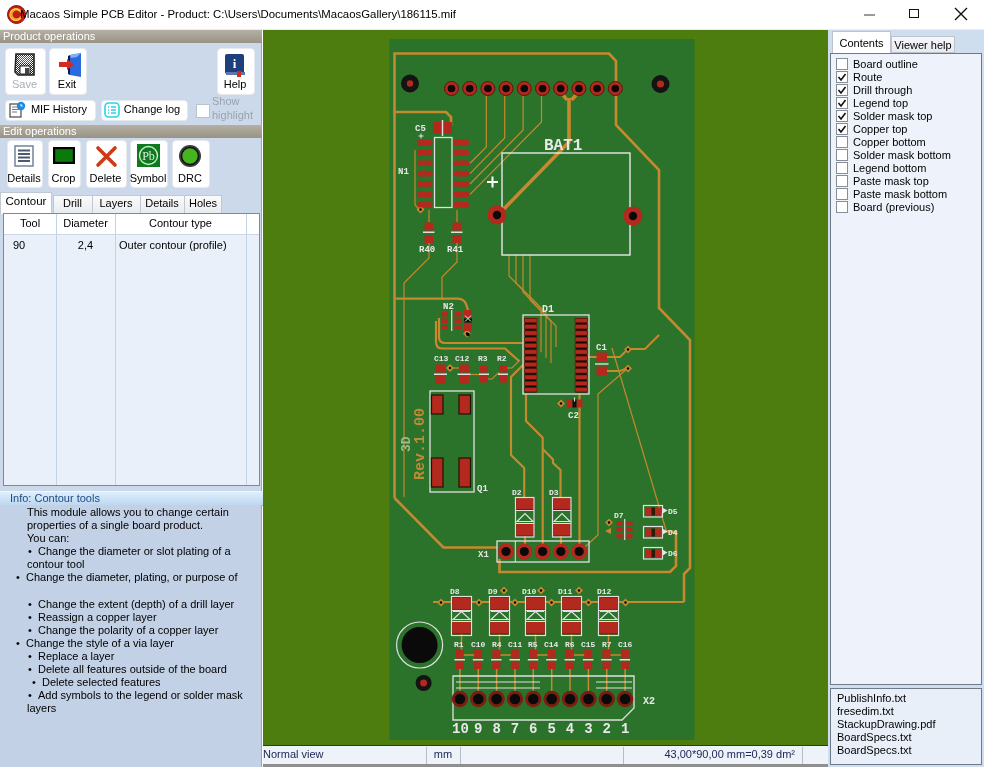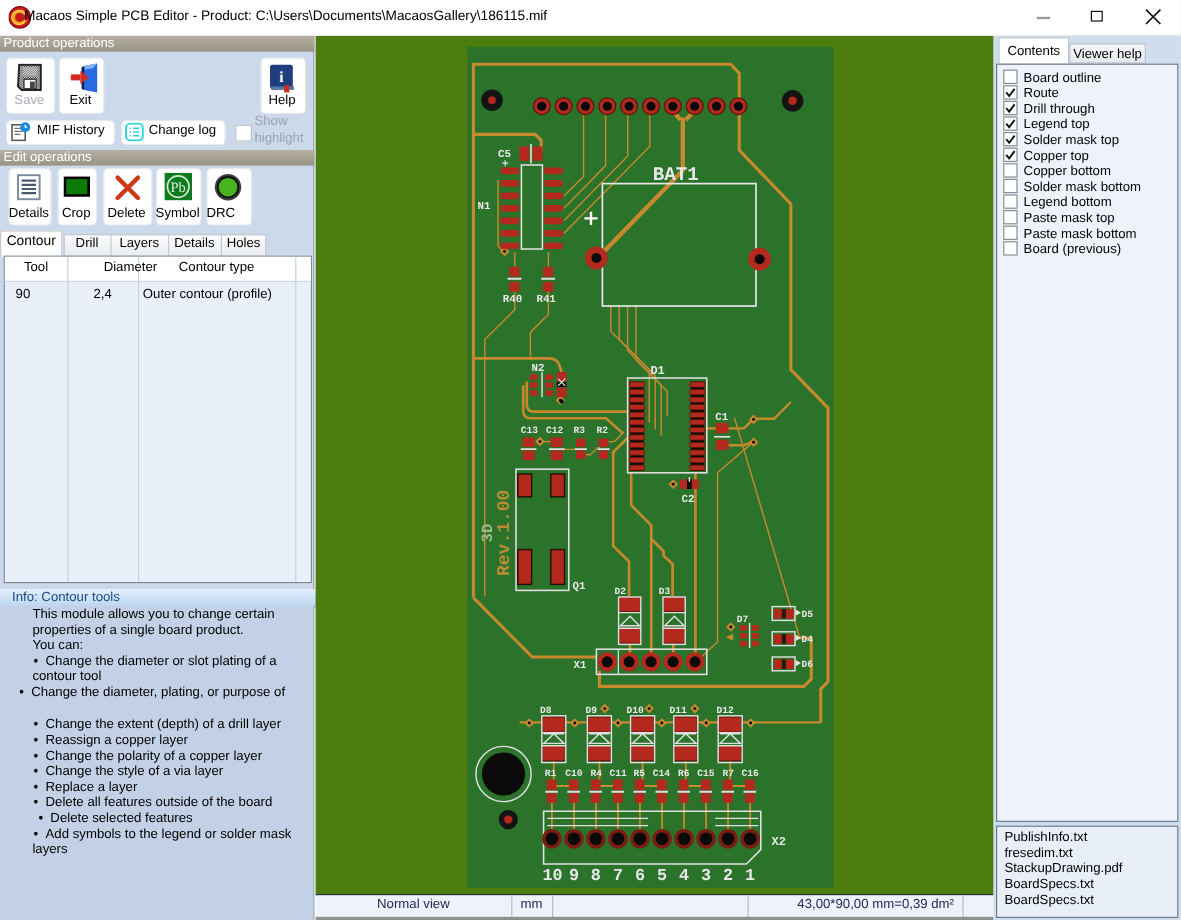--- a/index.html
+++ b/index.html
@@ -91,21 +91,21 @@
 
 <div class="btn" style="left:7px;top:140px;width:34px;height:46px;"></div>
 <div class="btn" style="left:48px;top:140px;width:31px;height:46px;"></div>
 <div class="btn" style="left:86px;top:140px;width:39px;height:46px;"></div>
 <div class="btn" style="left:130px;top:140px;width:36px;height:46px;"></div>
 <div class="btn" style="left:172px;top:140px;width:36px;height:46px;"></div>
 <div class="abs" style="left:3px;top:172px;width:42px;text-align:center;font-size:11px;">Details</div>
 <div class="abs" style="left:48px;top:172px;width:31px;text-align:center;font-size:11px;">Crop</div>
 <div class="abs" style="left:84px;top:172px;width:43px;text-align:center;font-size:11px;">Delete</div>
 <div class="abs" style="left:127px;top:172px;width:42px;text-align:center;font-size:11px;">Symbol</div>
-<div class="abs" style="left:172px;top:172px;width:36px;font-size:11px;">DRC</div>
+<div class="abs" style="left:172px;top:172px;width:36px;text-align:center;font-size:11px;">DRC</div>
 <svg class="abs" style="left:14px;top:145px;" width="21" height="23">
 <rect x="1" y="1" width="18" height="20" fill="#fff" stroke="#7a8aa0" stroke-width="1.6"></rect>
 <path d="M4,5.5 h12 M4,9 h12 M4,12.5 h12 M4,16 h12" stroke="#4a5a70" stroke-width="1.8"></path>
 </svg>
 <svg class="abs" style="left:53px;top:147px;" width="22" height="17">
 <rect x="1" y="1" width="20" height="15" fill="#0a7a0a" stroke="#000" stroke-width="2.4"></rect>
 </svg>
 <svg class="abs" style="left:95px;top:145px;" width="23" height="23">
 <path d="M3,3 L20,20 M20,3 L3,20" stroke="#cc3b16" stroke-width="3.6" stroke-linecap="round"></path>
 </svg>
@@ -129,41 +129,41 @@
 <div class="abs" style="left:92px;top:197px;width:48px;text-align:center;font-size:11px;">Layers</div>
 <div class="abs" style="left:140px;top:197px;width:44px;text-align:center;font-size:11px;">Details</div>
 <div class="abs" style="left:184px;top:197px;width:38px;text-align:center;font-size:11px;">Holes</div>
 
 <div class="abs" style="left:3px;top:213px;width:257px;height:273px;background:#e9f0f9;border:1px solid #7e8a99;box-sizing:border-box;">
   <div style="position:absolute;left:0;top:0;width:100%;height:20px;background:#fff;border-bottom:1px solid #cdd6e2;"></div>
   <div style="position:absolute;left:52px;top:0;width:1px;height:100%;background:#c3d2e4;"></div>
   <div style="position:absolute;left:111px;top:0;width:1px;height:100%;background:#c3d2e4;"></div>
   <div style="position:absolute;left:242px;top:0;width:1px;height:100%;background:#c3d2e4;"></div>
   <div style="position:absolute;left:0;top:3px;width:52px;text-align:center;font-size:11px;">Tool</div>
-  <div style="position:absolute;left:68px;top:3px;width:59px;text-align:right;font-size:11px;">Diameter</div>
+  <div style="position:absolute;left:52px;top:3px;width:59px;text-align:center;font-size:11px;">Diameter</div>
   <div style="position:absolute;left:111px;top:3px;width:131px;text-align:center;font-size:11px;">Contour type</div>
   <div style="position:absolute;left:9px;top:25px;font-size:11px;">90</div>
   <div style="position:absolute;left:52px;top:25px;width:59px;text-align:center;font-size:11px;">2,4</div>
   <div style="position:absolute;left:115px;top:25px;font-size:11px;">Outer contour (profile)</div>
 </div>
 
 <div class="abs" style="left:0;top:491px;width:262px;height:13px;background:linear-gradient(#dfeefc,#bed7ef);border-bottom:1px solid #8fb2d8;border-top:1px solid #eef6ff;box-sizing:content-box;color:#1c4a86;font-size:11px;line-height:13px;padding-left:10px;">Info: Contour tools</div>
 <div class="abs" style="left:0;top:505px;width:261px;height:262px;background:#c2d1e5;"></div>
 <div class="abs" style="left:0;top:506px;width:400px;font-size:11px;line-height:13.1px;color:#000;white-space:nowrap;">
 <div style="padding-left:27px;">This module allows you to change certain</div>
 <div style="padding-left:27px;">properties of a single board product.</div>
 <div style="padding-left:27px;">You can:</div>
 <div style="padding-left:28px;">•&nbsp;&nbsp;Change the diameter or slot plating of a</div>
 <div style="padding-left:27px;">contour tool</div>
 <div style="padding-left:16px;">•&nbsp;&nbsp;Change the diameter, plating, or purpose of</div>
 <div style="padding-left:31px;text-align:right;">a drill tool</div>
 <div style="padding-left:28px;">•&nbsp;&nbsp;Change the extent (depth) of a drill layer</div>
 <div style="padding-left:28px;">•&nbsp;&nbsp;Reassign a copper layer</div>
 <div style="padding-left:28px;">•&nbsp;&nbsp;Change the polarity of a copper layer</div>
-<div style="padding-left:28px;">•&nbsp;&nbsp;Change the style of a via layer</div>
+<div style="padding-left:16px;">•&nbsp;&nbsp;Change the style of a via layer</div>
 <div style="padding-left:28px;">•&nbsp;&nbsp;Replace a layer</div>
 <div style="padding-left:28px;">•&nbsp;&nbsp;Delete all features outside of the board</div>
 <div style="padding-left:32px;">•&nbsp;&nbsp;Delete selected features</div>
 <div style="padding-left:28px;">•&nbsp;&nbsp;Add symbols to the legend or solder mask</div>
 <div style="padding-left:27px;">layers</div>
 </div>
 
 <div class="abs" id="pcbhost" style="left:263px;top:30px;width:565px;height:715px;background:#4d7c0f;">
 <svg width="565" height="715" style="position:absolute;left:0;top:0;">
 <g transform="translate(-263,-30)">
@@ -624,21 +624,21 @@
 </g>
 </g>
 </svg>
 </div>
 
 <div class="abs" style="left:263px;top:745px;width:565px;height:19px;background:#eef2f9;border-top:1px solid #30343a;box-sizing:border-box;color:#20285c;font-size:11px;">
   <div style="position:absolute;left:163px;top:1px;width:1px;height:18px;background:#b6bcc8;"></div>
   <div style="position:absolute;left:197px;top:1px;width:1px;height:18px;background:#b6bcc8;"></div>
   <div style="position:absolute;left:360px;top:1px;width:1px;height:18px;background:#b6bcc8;"></div>
   <div style="position:absolute;left:539px;top:1px;width:1px;height:18px;background:#b6bcc8;"></div>
-  <div style="position:absolute;left:0;top:2px;width:163px;text-align:center;">Normal view</div>
+  <div style="position:absolute;left:0;top:2px;width:163px;">Normal view</div>
   <div style="position:absolute;left:163px;top:2px;width:34px;text-align:center;">mm</div>
   <div style="position:absolute;left:360px;top:2px;width:172px;text-align:right;">43,00*90,00 mm=0,39 dm²</div>
 </div>
 <div class="abs" style="left:263px;top:764px;width:565px;height:3px;background:#8f8f8f;"></div>
 
 <div class="abs" style="left:828px;top:30px;width:156px;height:737px;background:#cfdeef;"></div>
 <div class="abs" style="left:891px;top:36px;width:64px;height:17px;background:linear-gradient(#f6f7f9,#e6eaef);border:1px solid #bcc3cc;box-sizing:border-box;font-size:11px;text-align:center;line-height:16px;white-space:nowrap;">Viewer help</div>
 <div class="abs" style="left:832px;top:31px;width:59px;height:22px;background:#fff;border:1px solid #bcc3cc;border-bottom:none;box-sizing:border-box;font-size:11px;text-align:center;line-height:22px;">Contents</div>
 <div class="abs" id="cblist" style="left:830px;top:53px;width:152px;height:632px;background:#eef3fb;border:1px solid #6f7a88;box-sizing:border-box;"></div>
 <svg class="abs" style="left:830px;top:53px;" width="152" height="632" font-family="Liberation Sans, sans-serif" font-size="11">

